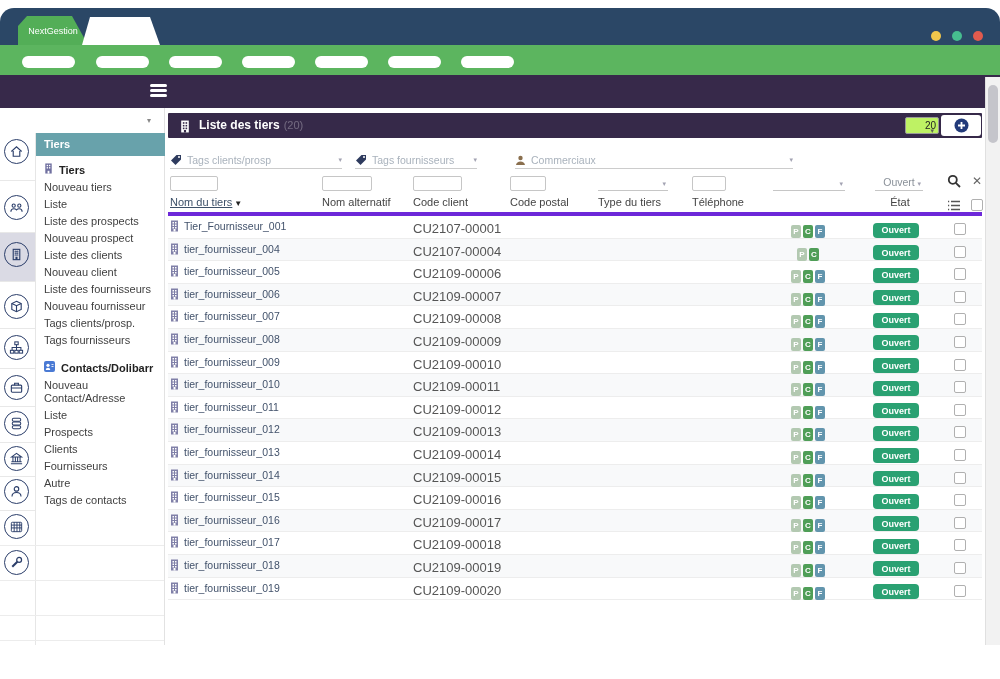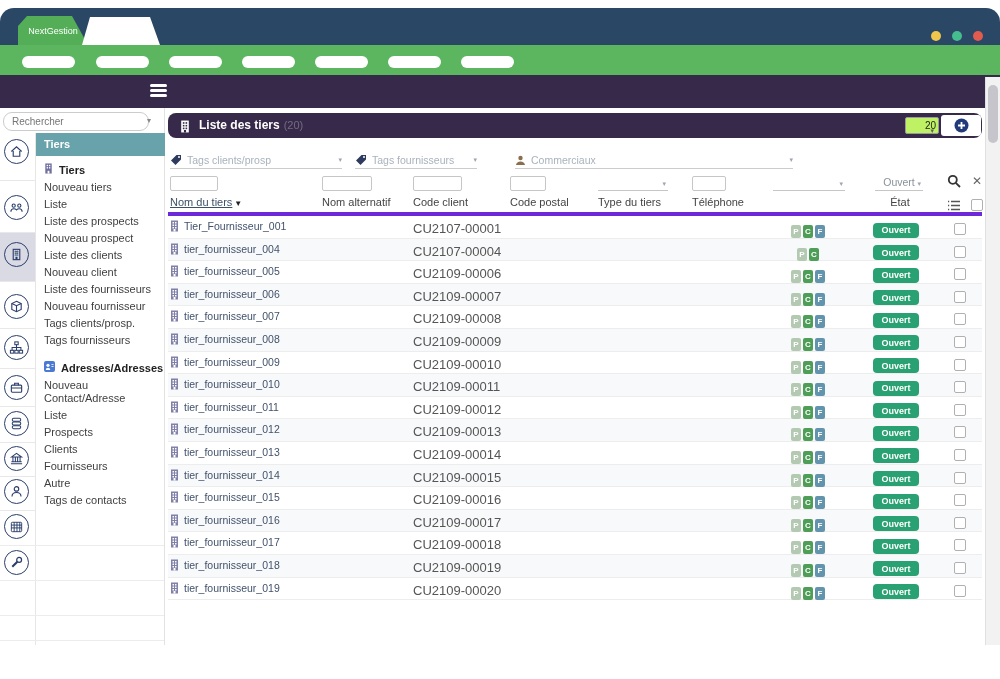--- a/index.html
+++ b/index.html
@@ -38,21 +38,21 @@
   .rail-div{position:absolute;left:0;width:35px;height:1px;background:#e8e8e8;}
   .full-div{position:absolute;left:0;width:164px;height:1px;background:#ececec;}
   .active-cell{position:absolute;left:0;top:124px;width:35px;height:49px;background:#dadae4;}
   .menu-band{position:absolute;left:36px;top:25px;width:129px;height:23px;background:#68a2ab;color:#fff;font-weight:bold;font-size:11px;line-height:23px;padding-left:8px;box-sizing:border-box;}
   .menu{position:absolute;left:36px;top:52px;width:129px;}
   .menu-group+.menu-group{margin-top:9px;}
   .menu-group-title{font-weight:bold;font-size:11px;color:#222;padding:3px 0 3px 8px;display:flex;gap:6px;align-items:center;}
   .menu-item{font-size:11px;color:#3f3f3f;padding:2px 0 2px 8px;line-height:13px;cursor:pointer;}
   
   .main{position:absolute;left:165px;top:108px;width:820px;height:537px;}
-  .list-titlebar{position:absolute;left:3px;top:5px;width:814px;height:25px;background:#362949;border-radius:8px;color:#fff;}
+  .list-titlebar{position:absolute;left:3px;top:5px;width:814px;height:25px;background:#362949;border-radius:1px;color:#fff;}
   .list-title{position:absolute;left:31px;top:0;line-height:25px;font-size:12px;font-weight:bold;}
   .title-count{color:rgba(255,255,255,.3);font-weight:normal;font-size:11px;margin-left:4px;}
   .tb-icon{position:absolute;left:12px;top:6px;}
   .pagesize{position:absolute;left:737px;top:4px;width:34px;height:17px;background:#bef264;border:1px solid #999;border-radius:2px;font-size:10px;color:#222;line-height:16px;padding-left:19px;box-sizing:border-box;cursor:pointer;}
   .pagesize .caret{position:absolute;right:4px;top:5px;color:#555;}
   .add-btn{position:absolute;left:773px;top:2px;width:40px;height:21px;background:#fff;border-radius:3px;display:flex;align-items:center;justify-content:center;cursor:pointer;}
   .filter{position:absolute;top:44px;height:17px;border-bottom:1px solid #ccc;display:flex;align-items:center;gap:5px;font-size:10.5px;color:#a9b2bc;box-sizing:border-box;}
   .filter .caret{margin-left:auto;color:#99a;}
   .finput{position:absolute;top:68px;height:15px;border:1px solid #c6c6c6;border-radius:2px;background:#fff;box-sizing:border-box;}
   .fselect{position:absolute;top:68px;height:15px;border-bottom:1px solid #c6c6c6;font-size:10.5px;color:#8a9199;box-sizing:border-box;}
@@ -138,21 +138,20 @@
       <span class="hdr-label" style="font-weight:normal;">admin</span>
       <span class="caret">▾</span>
     </div>
   </div>
 
   <div class="vscroll">
     <div class="vthumb"></div>
   </div>
 
   <div class="sidebar">
-    <input class="search-input" placeholder="Rechercher" style="">
     <span class="search-caret">▾</span>
     <div class="rail-border"></div>
 
     <div class="active-cell"></div>
     <div class="rail-div" style="top:72px;"></div>
       <div class="rail-div" style="top:124px;"></div>
     <div class="rail-div" style="top:173px;"></div>
       <div class="rail-div" style="top:220px;"></div>
     <div class="rail-div" style="top:260px;"></div>
       <div class="rail-div" style="top:298px;"></div>
@@ -267,21 +266,21 @@
       <div class="menu-group">
         <div class="menu-group-title">
           <span>
             <svg width="11" height="11" viewBox="0 0 11 11">
                 <rect width="11" height="11" rx="2" fill="#4a7ad4"></rect>
                 <circle cx="4" cy="4.3" r="1.6" fill="#fff"></circle>
                 <path d="M1.8 9c0-1.4 1-2.2 2.2-2.2S6.2 7.6 6.2 9z" fill="#fff"></path>
                 <path d="M7.5 3.5h2M7.5 5.5h2" stroke="#fff" stroke-width="0.8"></path>
               </svg>
           </span>
-          <span>Adresses/Adresses</span>
+          <span>Contacts/Dolibarr</span>
         </div>
         <div>
             <div class="menu-item">Nouveau Contact/Adresse</div>
             <div class="menu-item">Liste</div>
             <div class="menu-item">Prospects</div>
             <div class="menu-item">Clients</div>
             <div class="menu-item">Fournisseurs</div>
             <div class="menu-item">Autre</div>
             <div class="menu-item">Tags de contacts</div>
           </div>

